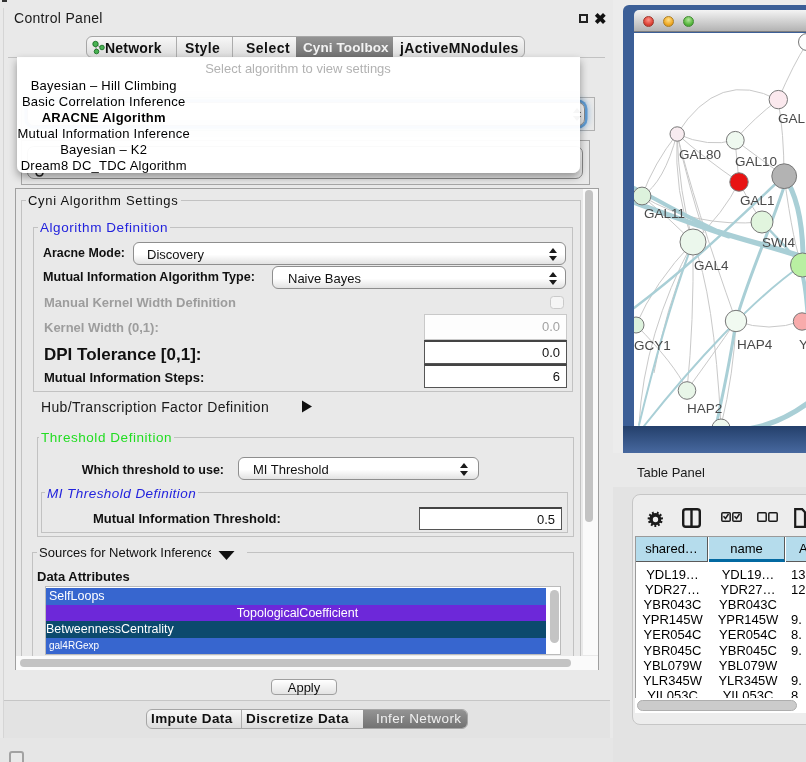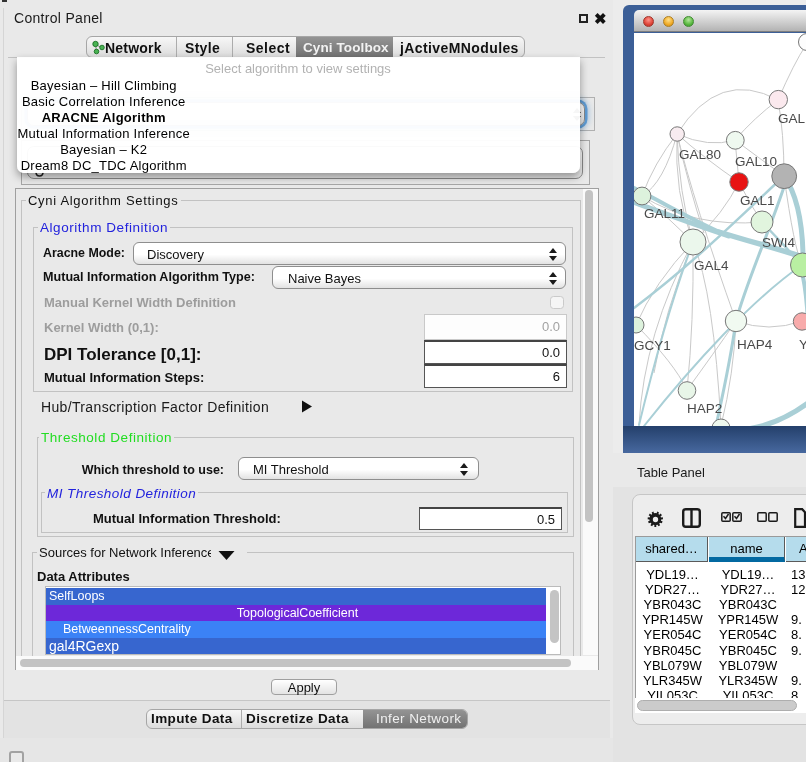--- a/index.html
+++ b/index.html
@@ -110,22 +110,22 @@
 <div class="abs" style="left:32px;top:552px;width:542px;height:110px;border:1px solid #c2c2c2;border-bottom:none;"></div>
 <div class="abs" style="left:37px;top:545px;background:#e9e9e9;padding:0 2px;font-size:13px;color:#111;">Sources for Network Inference</div>
 <div class="abs" style="left:211px;top:548px;width:36px;height:13px;background:#e9e9e9;"></div>
 <svg class="abs" style="left:218px;top:550px;" width="17" height="11">
     <path d="M0.5,1 L16.5,1 L8.5,10 Z" fill="#111"></path>
   </svg>
 <div class="abs b" style="left:37px;top:569px;font-size:13px;color:#111;">Data Attributes</div>
 <div class="abs" style="left:45px;top:586px;width:516px;height:69px;background:#fff;border:1px solid #bbb;overflow:hidden;">
   <div style="position:absolute;left:0;top:1px;width:500px;height:16.5px;background:#3766cf;color:#fff;font-size:12.5px;padding-left:3px;line-height:16.5px;">SelfLoops</div>
   <div style="position:absolute;left:0;top:17.5px;width:500px;height:16.5px;background:#6d28d9;color:#fff;font-size:12.5px;padding-left:3px;line-height:16.5px;text-align:center;">TopologicalCoefficient</div>
-  <div style="position:absolute;left:0;top:34px;width:500px;height:16.5px;background:#3b82f6;color:#fff;font-size:12.5px;padding-left:17px;line-height:16.5px;">BetweennessCentrality</div>
-  <div style="position:absolute;left:0;top:50.5px;width:500px;height:18.5px;background:#3766cf;color:#fff;font-size:14px;padding-left:3px;line-height:16.5px;">gal4RGexp</div>
+  <div style="position:absolute;left:0;top:34px;width:500px;height:16.5px;background:#0c4a6e;color:#fff;font-size:12.5px;padding-left:0;line-height:16.5px;">BetweennessCentrality</div>
+  <div style="position:absolute;left:0;top:50.5px;width:500px;height:18.5px;background:#3766cf;color:#fff;font-size:10px;padding-left:3px;line-height:16.5px;">gal4RGexp</div>
   <div style="position:absolute;left:504px;top:3px;width:8.5px;height:53px;background:#c4c4c4;border-radius:4.5px;"></div>
 </div>
 
 <div class="abs" style="left:16px;top:655.5px;width:582px;height:14px;background:#fafafa;"></div>
 <div class="abs" style="left:20px;top:658.5px;width:551px;height:8px;background:#c3c3c3;border-radius:4px;"></div>
 
 <div class="abs" style="left:583px;top:189px;width:15px;height:466px;background:#fafafa;"></div>
 <div class="abs" style="left:585px;top:190px;width:8px;height:332px;background:#c3c3c3;border-radius:4px;"></div>
 
 <div class="abs" style="left:271px;top:679px;width:66px;height:16px;border:1px solid #9f9f9f;border-radius:4px;background:linear-gradient(#ffffff,#e3e3e3);text-align:center;font-size:13px;color:#111;line-height:15px;">Apply</div>
@@ -267,21 +267,21 @@
 <svg class="abs" style="left:757px;top:512px;" width="21" height="12" viewBox="0 0 21 12">
   <rect x="0.8" y="0.8" width="8.4" height="8.4" rx="1" fill="none" stroke="#1b1b1b" stroke-width="1.5"></rect>
   <rect x="11.8" y="0.8" width="8.4" height="8.4" rx="1" fill="none" stroke="#1b1b1b" stroke-width="1.5"></rect>
 </svg>
 <svg class="abs" style="left:794px;top:508px;" width="12" height="20" viewBox="0 0 12 20">
   <path d="M1.2,1.2 h7 l2.8,3.2 v14.4 h-9.8 z" fill="none" stroke="#1b1b1b" stroke-width="2.2"></path>
 </svg>
 
 <div class="abs" style="left:635px;top:536px;width:171px;height:162px;background:#fff;border-left:1px solid #9a9a9a;border-top:1px solid #9a9a9a;overflow:hidden;font-size:13px;color:#000;">
   <div style="position:absolute;left:0;top:0;width:72px;height:25px;background:#b5dcec;border-right:1px solid #5a5a5a;border-bottom:1px solid #5a5a5a;text-align:center;line-height:24px;">shared…</div>
-  <div style="position:absolute;left:73px;top:0;width:76px;height:25px;background:#b5dcec;border-right:1px solid #5a5a5a;border-bottom:5px solid #0369a1;text-align:center;line-height:24px;">name</div>
+  <div style="position:absolute;left:73px;top:0;width:76px;height:25px;background:#b5dcec;border-right:1px solid #5a5a5a;border-bottom:3px solid #0369a1;text-align:center;line-height:24px;">name</div>
   <div style="position:absolute;left:150px;top:0;width:26px;height:25px;background:#b5dcec;border-bottom:1px solid #5a5a5a;line-height:24px;padding-left:13px;overflow:hidden;">A</div>
   <div style="position:absolute;left:0px;top:29.5px;width:73px;line-height:15.2px;text-align:center;">YDL19…<br>YDR27…<br>YBR043C<br>YPR145W<br>YER054C<br>YBR045C<br>YBL079W<br>YLR345W<br>YIL053C</div>
   <div style="position:absolute;left:74px;top:29.5px;width:76px;line-height:15.2px;text-align:center;">YDL19…<br>YDR27…<br>YBR043C<br>YPR145W<br>YER054C<br>YBR045C<br>YBL079W<br>YLR345W<br>YIL053C</div>
   <div style="position:absolute;left:155px;top:29.5px;line-height:15.2px;">13<br>12<br><br>9.<br>8.<br>9.<br><br>9.<br>8.</div>
 </div>
 
 <div class="abs" style="left:635px;top:698px;width:171px;height:15px;background:#fff;"></div>
 <div class="abs" style="left:637px;top:700px;width:160px;height:11px;background:#cbcbcb;border:1px solid #aeaeae;border-radius:6px;"></div>
 
 </body></html>

